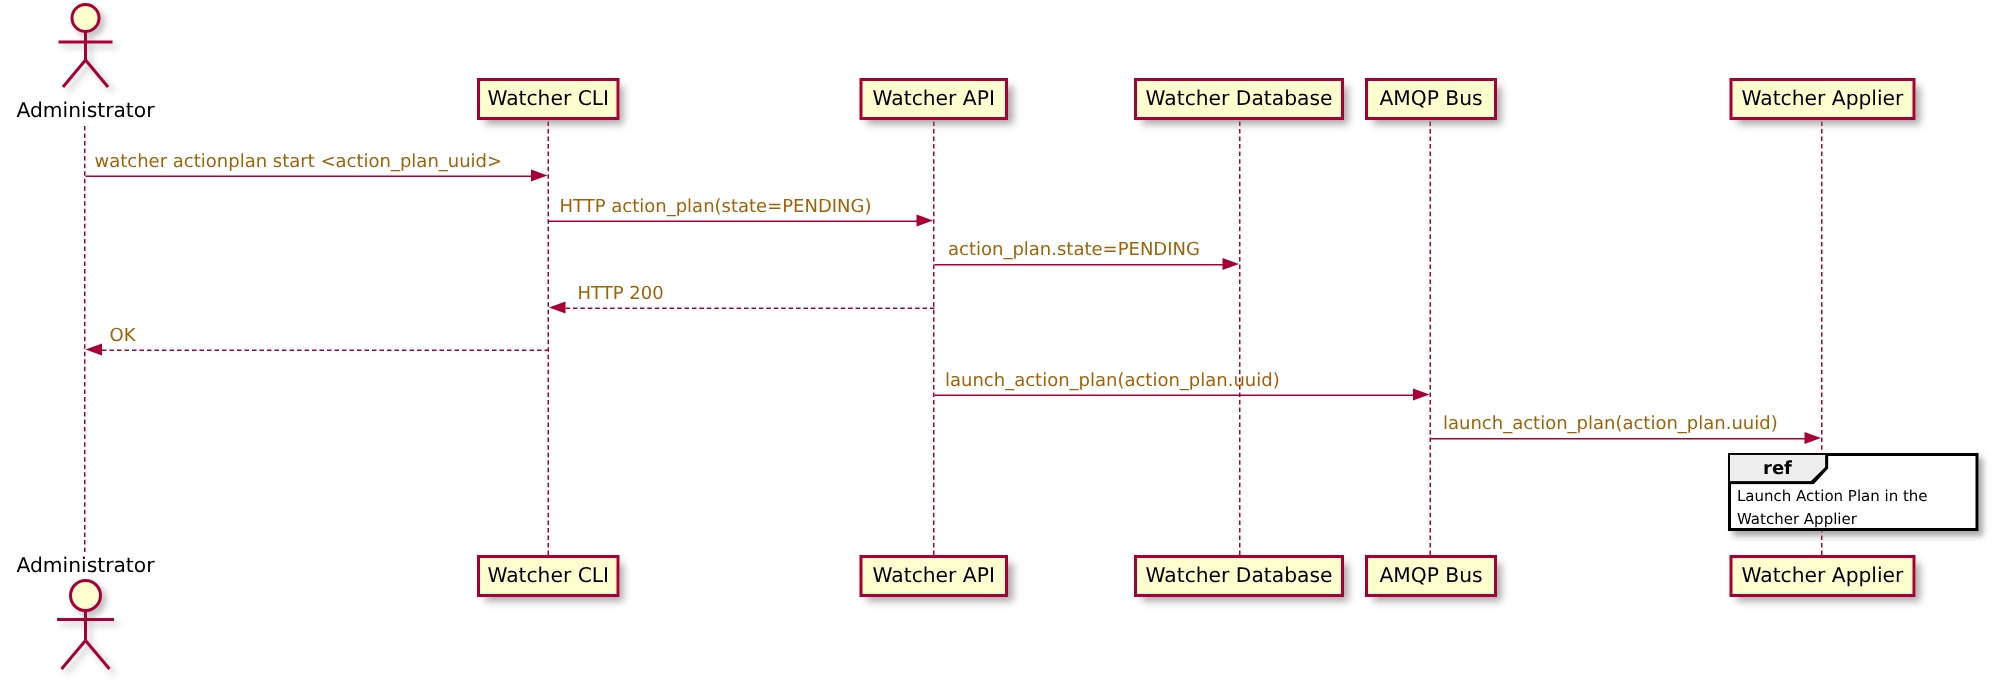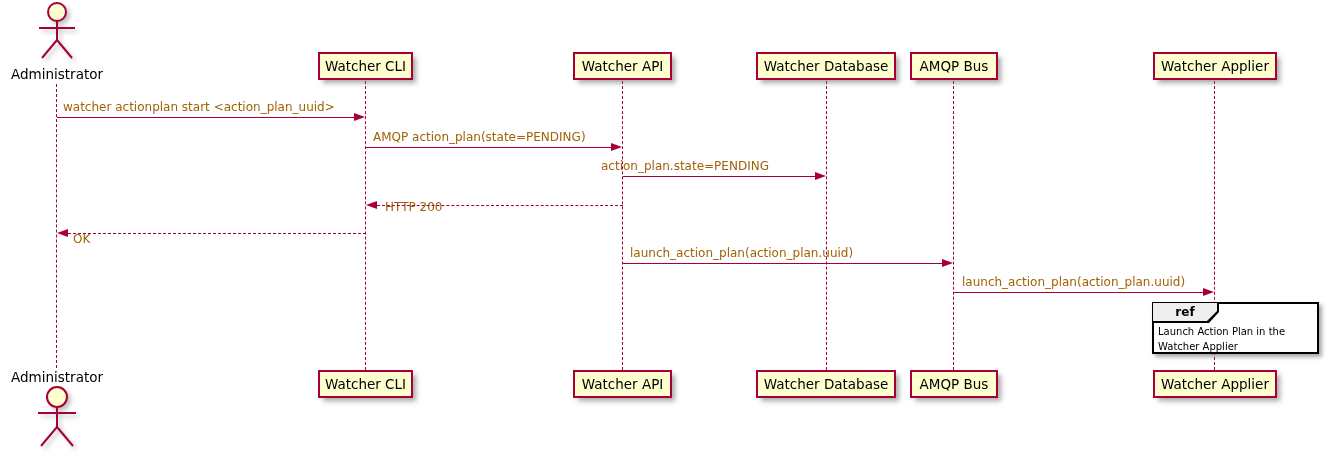--- a/index.html
+++ b/index.html
@@ -71,33 +71,33 @@
   <div class="pbox" style="left:318px;top:52px;width:95px">Watcher CLI</div>
   <div class="pbox" style="left:573px;top:52px;width:99px">Watcher API</div>
   <div class="pbox" style="left:756px;top:52px;width:140px">Watcher Database</div>
   <div class="pbox" style="left:910px;top:52px;width:88px">AMQP Bus</div>
   <div class="pbox" style="left:1153px;top:52px;width:124px">Watcher Applier</div>
 
   <div class="msg-label" style="left:63px;top:100px">watcher actionplan start &lt;action_plan_uuid&gt;</div>
   <div class="msg-line" style="left:57px;top:117px;width:298px"></div>
   <div class="arrow right" style="left:354px;top:112.5px"></div>
 
-  <div class="msg-label" style="left:373px;top:130px">AMQP action_plan(state=PENDING)</div>
+  <div class="msg-label" style="left:373px;top:130px">HTTP action_plan(state=PENDING)</div>
   <div class="msg-line" style="left:366px;top:147px;width:246px"></div>
   <div class="arrow right" style="left:611px;top:142.5px"></div>
 
-  <div class="msg-label" style="left:601px;top:159px">action_plan.state=PENDING</div>
+  <div class="msg-label" style="left:632px;top:159px">action_plan.state=PENDING</div>
   <div class="msg-line" style="left:623px;top:176px;width:193px"></div>
   <div class="arrow right" style="left:815px;top:171.5px"></div>
 
-  <div class="msg-label" style="left:385px;top:200px">HTTP 200</div>
+  <div class="msg-label" style="left:385px;top:188px">HTTP 200</div>
   <div class="msg-line dashed" style="left:377px;top:205px;width:246px"></div>
   <div class="arrow left" style="left:366px;top:200.5px"></div>
 
-  <div class="msg-label" style="left:73px;top:232px">OK</div>
+  <div class="msg-label" style="left:73px;top:216px">OK</div>
   <div class="msg-line dashed" style="left:68px;top:233px;width:298px"></div>
   <div class="arrow left" style="left:57px;top:228.5px"></div>
 
   <div class="msg-label" style="left:630px;top:246px">launch_action_plan(action_plan.uuid)</div>
   <div class="msg-line" style="left:623px;top:263px;width:320px"></div>
   <div class="arrow right" style="left:942px;top:258.5px"></div>
 
   <div class="msg-label" style="left:962px;top:275px">launch_action_plan(action_plan.uuid)</div>
   <div class="msg-line" style="left:954px;top:292px;width:250px"></div>
   <div class="arrow right" style="left:1203px;top:287.5px"></div>

